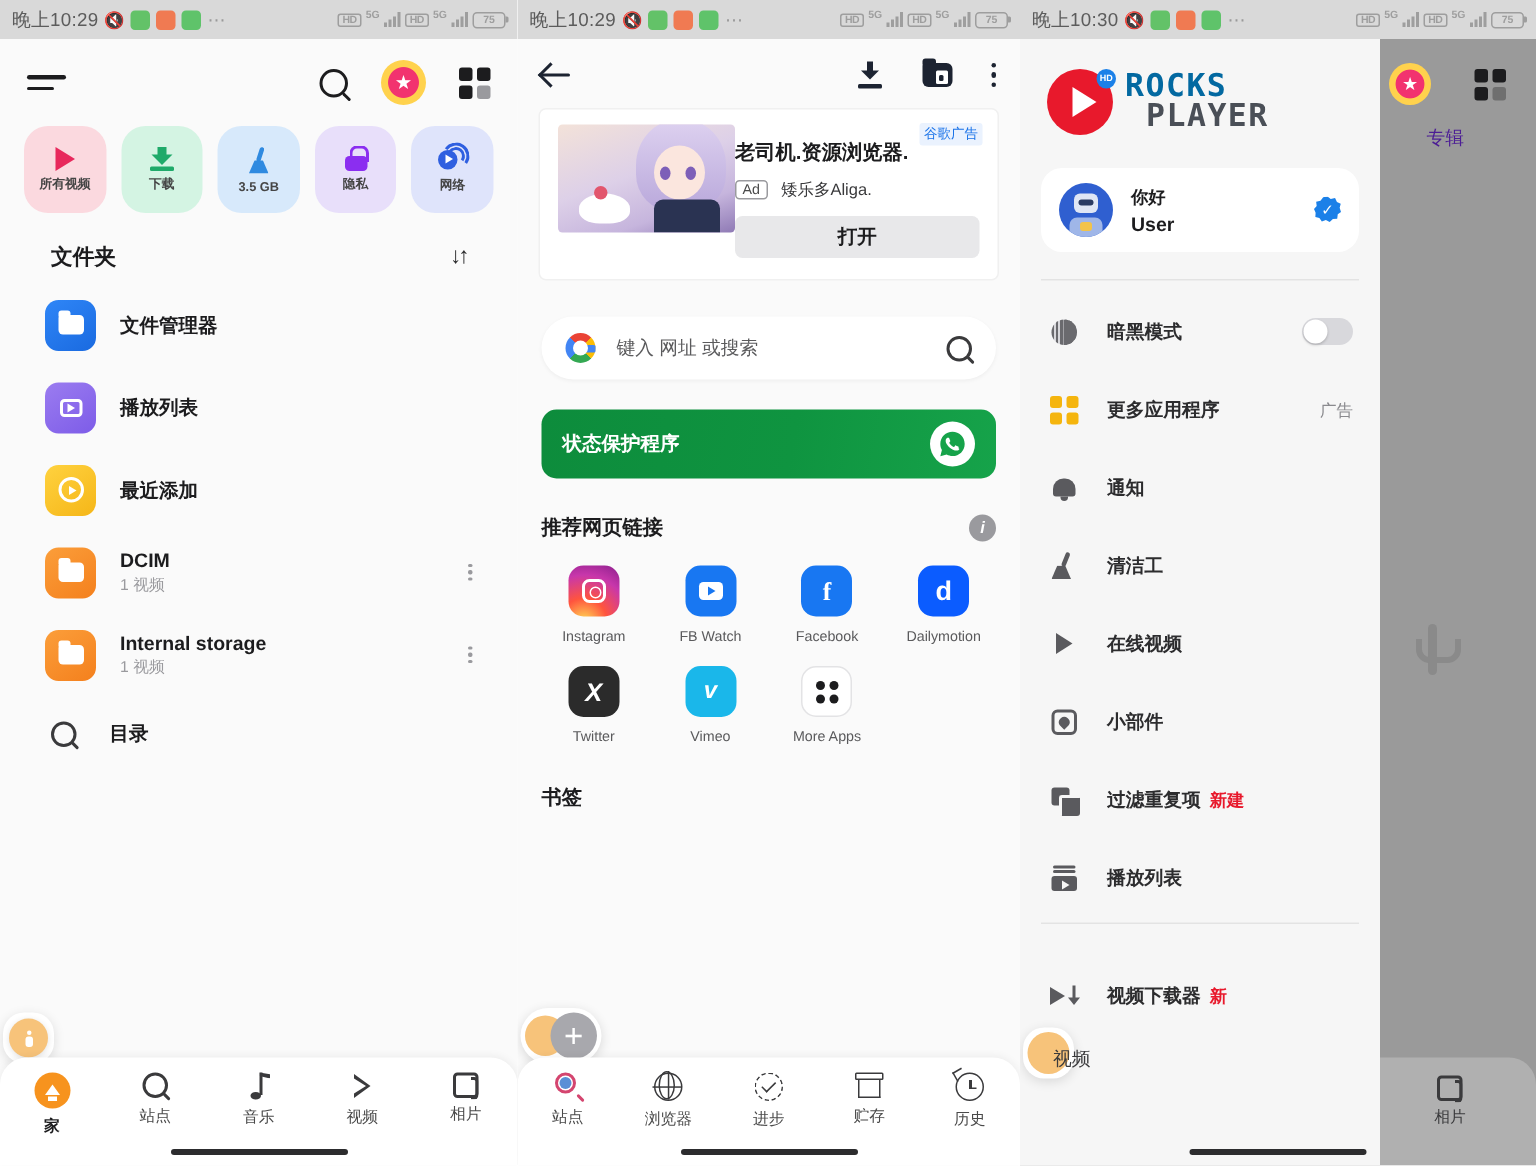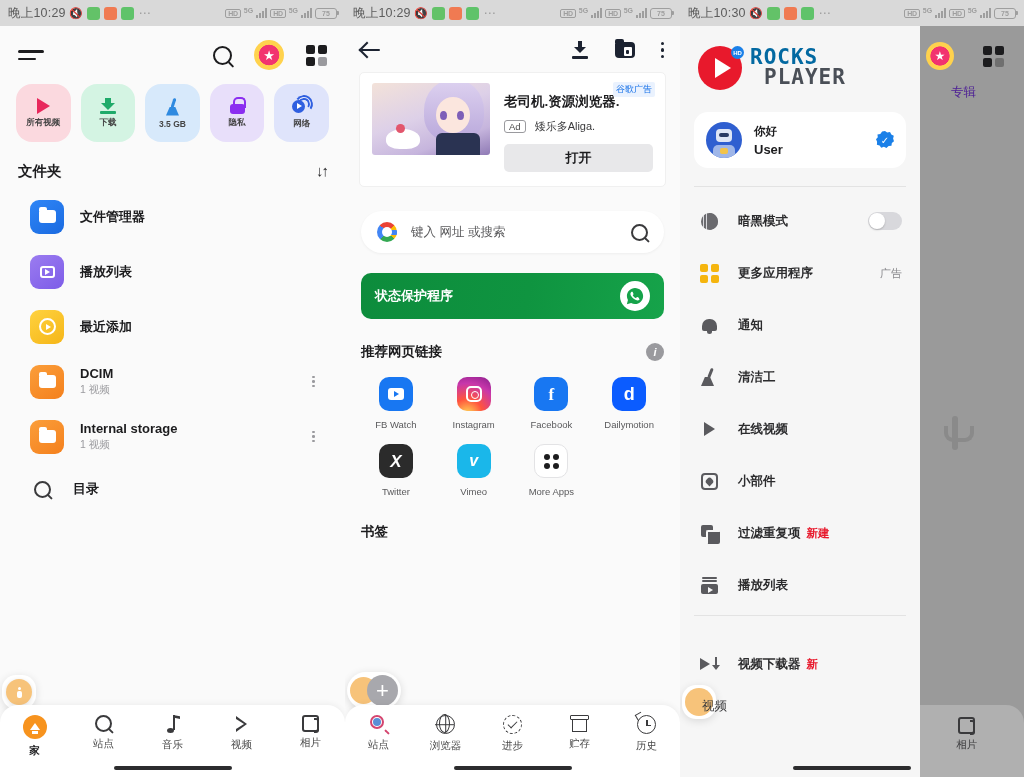--- a/index.html
+++ b/index.html
@@ -77,21 +77,21 @@
   .netw{ width:20px;height:18px;position:relative;}
   .netw .circ{position:absolute;left:0;top:3px;width:13px;height:13px;border-radius:50%;
     background:#2f5fe0;display:flex;align-items:center;justify-content:center;}
   .netw .circ:after{content:"";border-left:5px solid #fff;border-top:3.5px solid transparent;
     border-bottom:3.5px solid transparent;margin-left:2px;}
   .netw .a1,.netw .a2{position:absolute;border:2px solid #2f5fe0;border-radius:50%;
     border-left-color:transparent;border-bottom-color:transparent;}
   .netw .a1{width:12px;height:12px;left:6px;top:1px;transform:rotate(-10deg);}
   .netw .a2{width:18px;height:18px;left:3px;top:-2px;transform:rotate(-10deg);}
 
-  .sec-head{ display:flex; align-items:flex-start; justify-content:space-between; padding:20px 18px 8px;}
+  .sec-head{ display:flex; align-items:flex-start; justify-content:space-between; padding:20px 34px 8px;}
   .sec-title{ font-size:14.5px; font-weight:700; color:#1c1c1e;}
   .sort-ic{ font-size:15px; color:#2c2c2e; letter-spacing:-2px;}
 
   .flist{ padding:0 30px;}
   .frow{ display:flex; align-items:center; gap:16px; height:55px;}
   .fic{ width:34px;height:34px;border-radius:9px;display:flex;align-items:center;justify-content:center;}
   .fic.blue{ background:linear-gradient(145deg,#2f86f7,#1a6ae0);}
   .fic.purple{ background:linear-gradient(145deg,#9b7cf0,#7d5ce8);}
   .fic.yellow{ background:linear-gradient(145deg,#ffd23f,#f5b618);}
   .fic.orange{ background:linear-gradient(145deg,#fb9e3a,#f4801d);}
@@ -167,21 +167,21 @@
   .ic-dl em{position:absolute;bottom:0;left:1px;width:16px;height:2.6px;background:#1c2331;border-radius:1px;}
   .ic-lockfolder{ width:20px;height:16px; background:#1c2331; border-radius:2px 4px 4px 4px; position:relative;}
   .ic-lockfolder:before{content:"";position:absolute;top:-3px;left:0;width:9px;height:4px;background:#1c2331;border-radius:2px 2px 0 0;}
   .ic-lockfolder em{position:absolute;right:3px;bottom:2px;width:8px;height:9px;background:#fff;border-radius:1px;}
   .ic-lockfolder em:after{content:"";position:absolute;left:2.5px;top:2.5px;width:3px;height:4px;
     background:#1c2331;border-radius:1px;}
   .dots-v{ display:flex;flex-direction:column;gap:3px;}
   .dots-v i{ width:3.4px;height:3.4px;border-radius:50%;background:#1c2331;display:block;}
 
   .adcard{ margin:0 14px; background:#fff; border-radius:5px; padding:10px 12px 14px;
-    display:flex; gap:14px; position:relative; border:1px solid #f0f0f0;}
+    display:flex; position:relative; border:1px solid #f0f0f0;}
   .adthumb{ width:118px;height:72px;border-radius:3px; flex-shrink:0;
     background:linear-gradient(160deg,#f3e2d9 0%,#ddd0e8 45%,#c6b5dd 75%,#8f7ab5 100%); position:relative; overflow:hidden;}
   .adthumb .hair{ position:absolute;right:6px;top:-4px;width:60px;height:62px;border-radius:50% 50% 40% 40%;
     background:linear-gradient(180deg,#ded2f0,#b9a8db);}
   .adthumb .face{ position:absolute;right:20px;top:14px;width:34px;height:36px;border-radius:50%;
     background:#fbe6de;}
   .adthumb .eye1,.adthumb .eye2{position:absolute;width:7px;height:9px;border-radius:50%;
     background:#7d5fb8;top:28px;}
   .adthumb .eye1{right:43px;} .adthumb .eye2{right:26px;}
   .adthumb .coll{position:absolute;right:10px;bottom:0;width:44px;height:22px;background:#2a3352;
@@ -652,30 +652,30 @@
       </div>
     </div>
 
     <div class="p2-sec">
       <span class="ttl">推荐网页链接</span>
       <span class="info-ic">i</span>
     </div>
 
     <div class="appgrid">
       <div class="appcell">
+        <div class="appicon a-insta">
+            <div class="insq"></div>
+          </div>
+        <span class="applbl">Instagram</span>
+      </div>
+      <div class="appcell">
         <div class="appicon a-fbwatch">
             <div class="wplay"></div>
           </div>
         <span class="applbl">FB Watch</span>
-      </div>
-      <div class="appcell">
-        <div class="appicon a-insta">
-            <div class="insq"></div>
-          </div>
-        <span class="applbl">Instagram</span>
       </div>
       <div class="appcell">
         <div class="appicon a-fb">
             <span class="fbf">f</span>
           </div>
         <span class="applbl">Facebook</span>
       </div>
       <div class="appcell">
         <div class="appicon a-dm">
             <span class="dmd">d</span>

